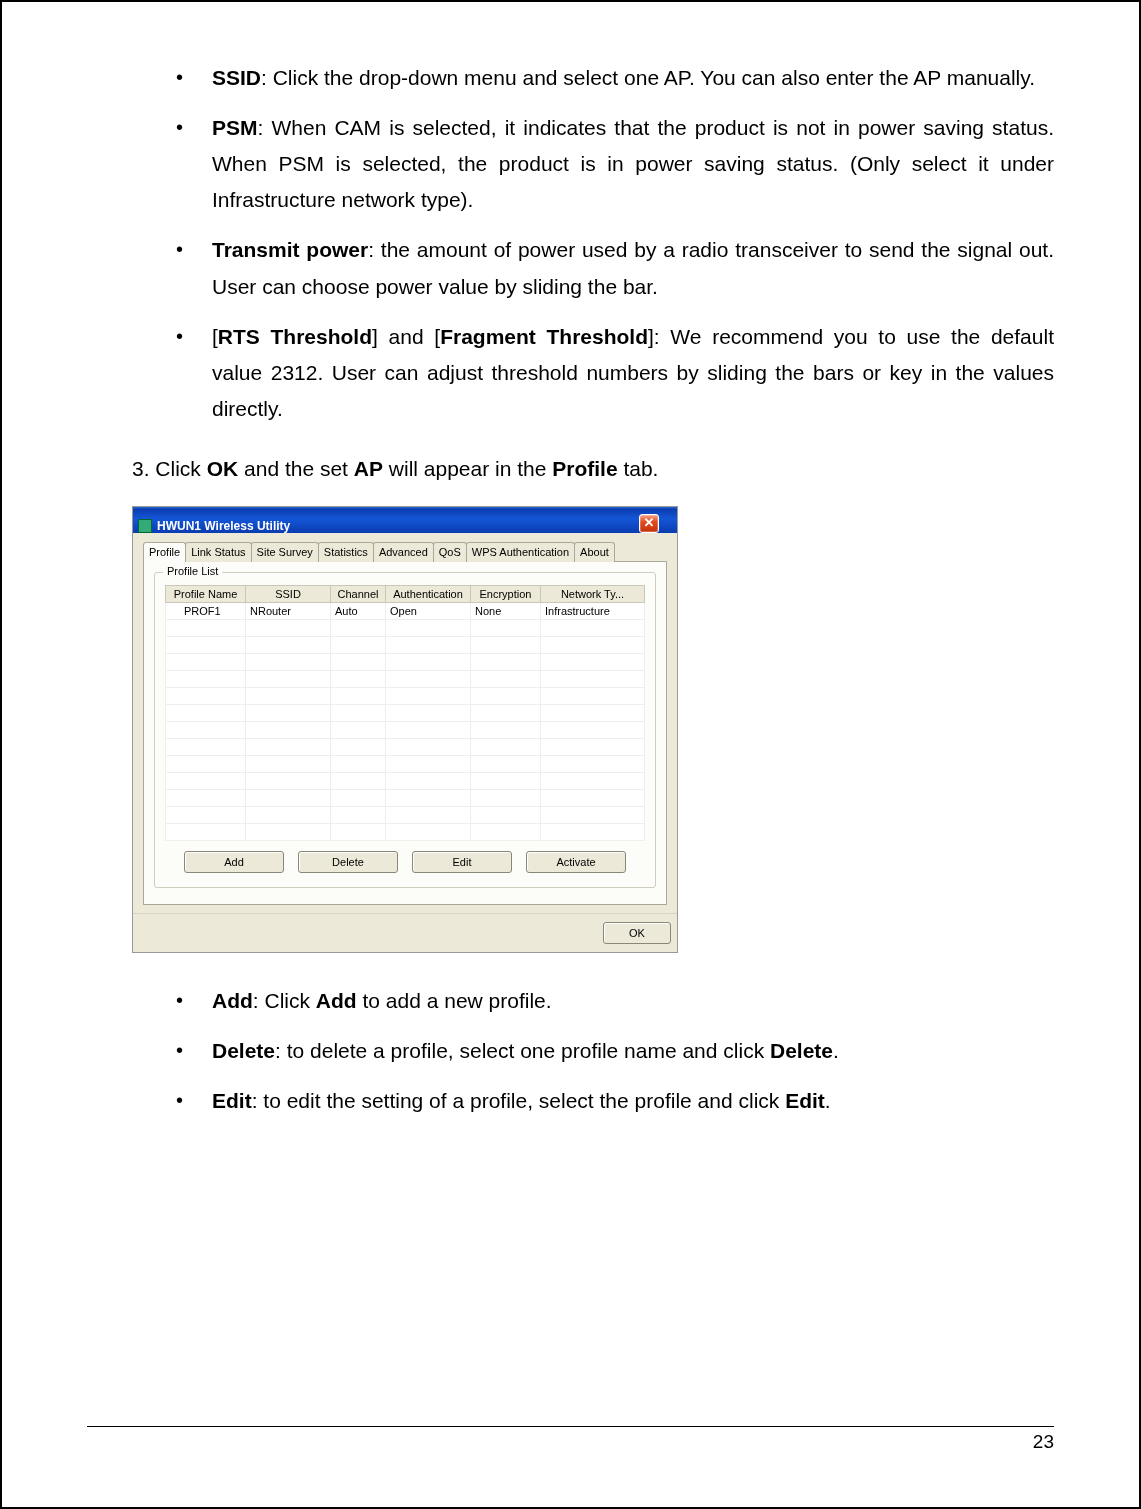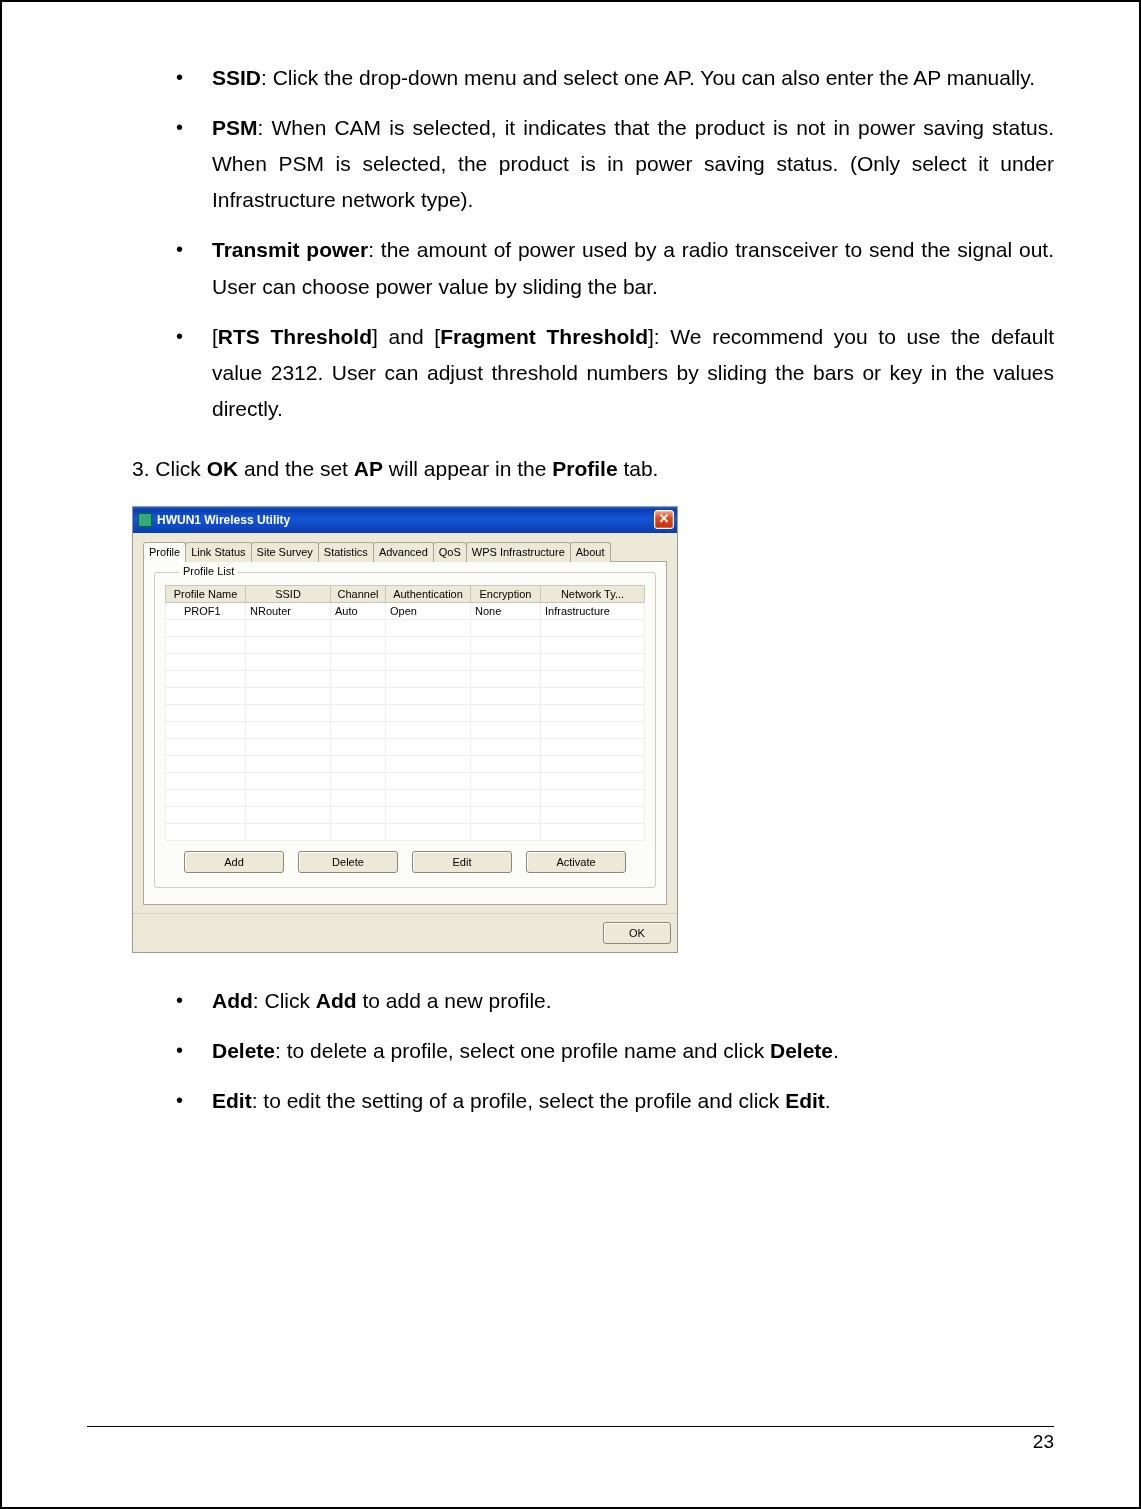--- a/index.html
+++ b/index.html
@@ -48,22 +48,22 @@
     margin-left: 0;
     margin-bottom: 30px;
     border: 1px solid #999;
     background: #ece9d8;
     font-family: Tahoma, Arial, sans-serif;
   }
   .titlebar {
     height: 26px;
     background: linear-gradient(to bottom, #2a6bd8 0%, #0b3db0 8%, #1456d6 45%, #0a3cb0 100%);
     display: flex;
-    align-items: center;
-    padding: 0 3px 0 5px;
+    align-items: flex-end;
+    padding: 0 18px 0 5px;
     gap: 5px;
   }
   .titlebar-icon {
     width: 14px; height: 14px;
     background: #3a7; 
     border: 1px solid #063;
     display: inline-block;
   }
   .titlebar-text {
     color: #fff;
@@ -120,21 +120,21 @@
   }
   .groupbox {
     border: 1px solid #d0ccc0;
     border-radius: 3px;
     padding: 12px 10px 14px 10px;
     position: relative;
   }
   .group-legend {
     position: absolute;
     top: -8px;
-    left: 24px;
+    left: 8px;
     background: #fcfcf9;
     padding: 0 4px;
     font-size: 11px;
     color: #000;
   }
   table.profile-table {
     width: 100%;
     border-collapse: collapse;
     font-size: 11px;
     table-layout: fixed;
@@ -226,21 +226,21 @@
         <span class="close-btn">✕</span>
       </div>
       <div class="win-body">
         <div class="tabs" id="tabstrip">
             <span class="tab active">Profile</span>
             <span class="tab">Link Status</span>
             <span class="tab">Site Survey</span>
             <span class="tab">Statistics</span>
             <span class="tab">Advanced</span>
             <span class="tab">QoS</span>
-            <span class="tab">WPS Infrastructure</span>
+            <span class="tab">WPS Authentication</span>
             <span class="tab">About</span>
           </div>
         <div class="tab-panel">
           <div class="groupbox">
             <span class="group-legend">Profile List</span>
             <table class="profile-table">
               <colgroup>
                 <col style="width:80px">
                   <col style="width:85px">
                   <col style="width:55px">

